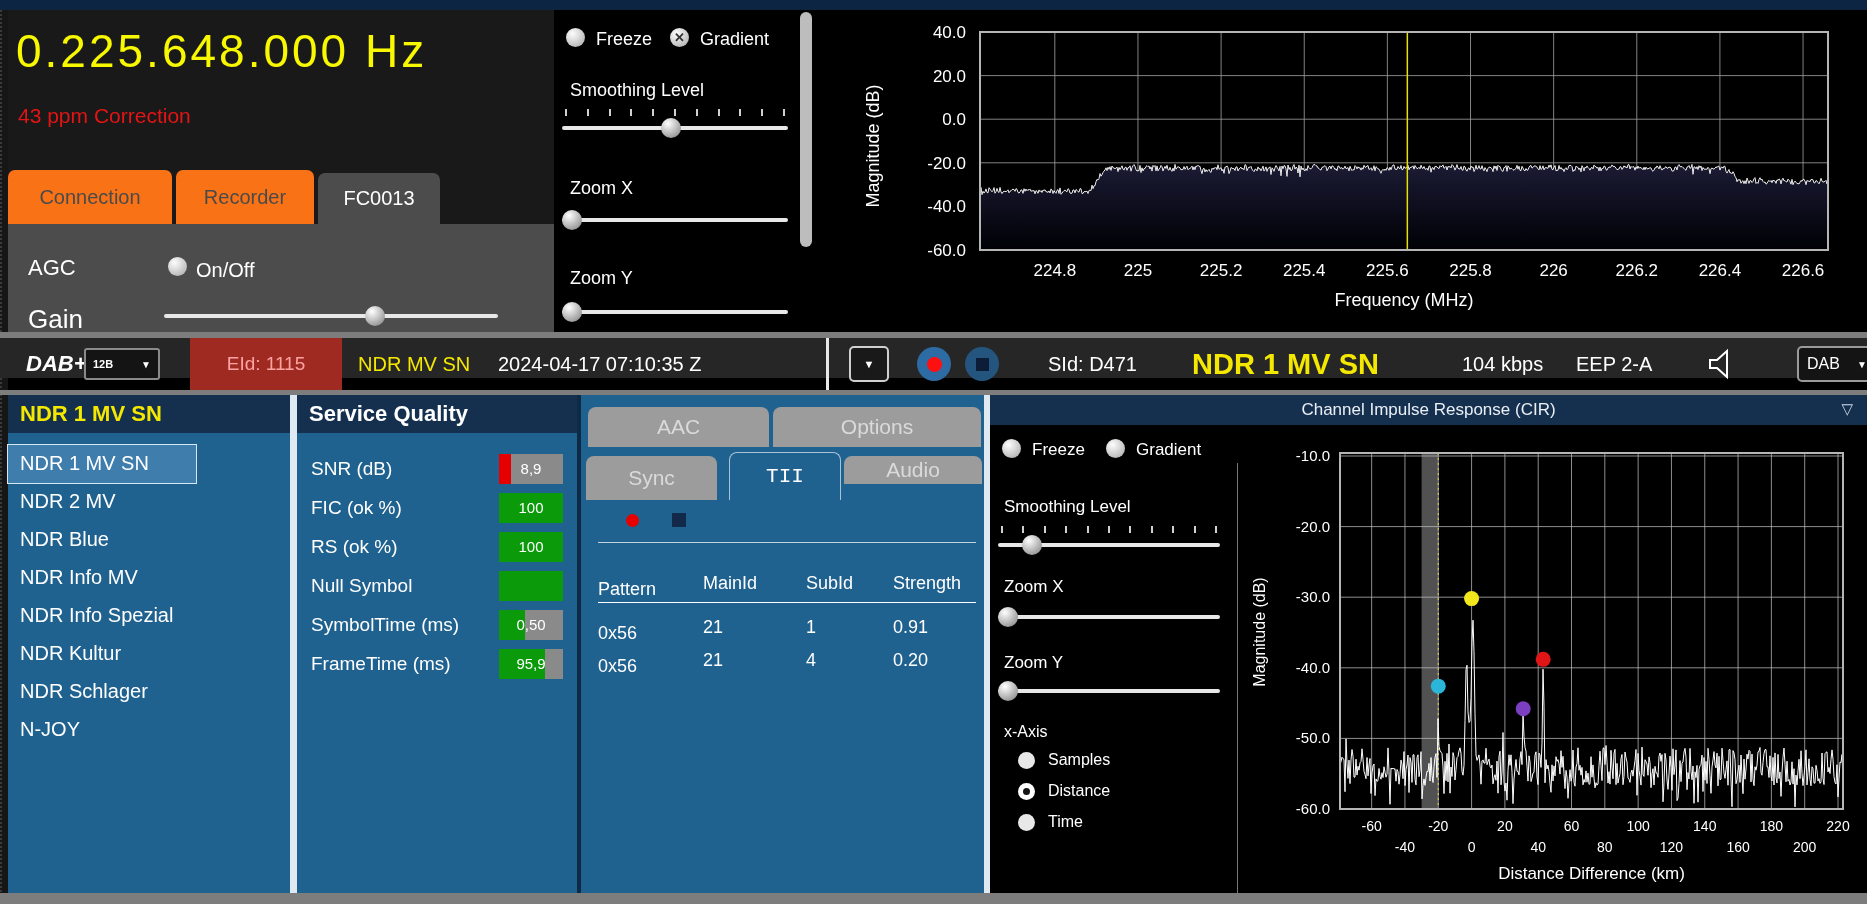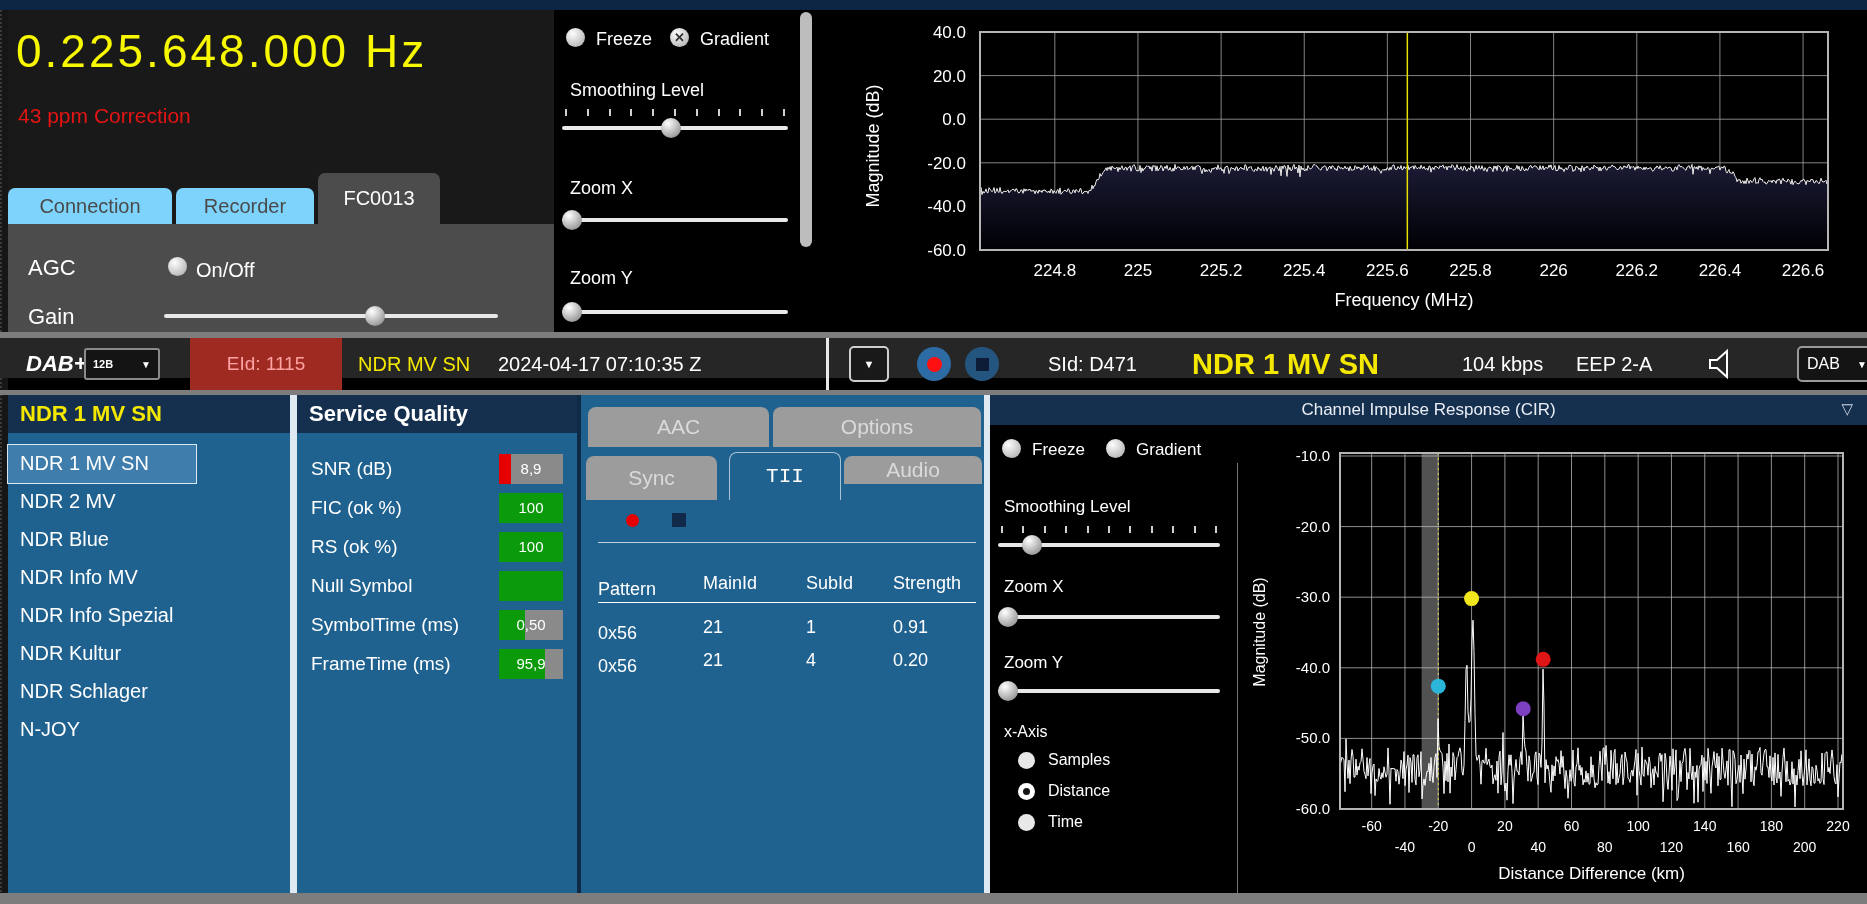--- a/index.html
+++ b/index.html
@@ -10,28 +10,28 @@
 
   
   #titlebar{left:0;top:0;width:1867px;height:10px;background:#0c2543;}
   #left-edge{left:0;top:10px;width:8px;height:894px;background:#161616;border-left:2px dotted #3a3a3a;}
 
   
   #tuner{left:8px;top:10px;width:546px;height:322px;background:#191919;}
   #freq{left:8px;top:14px;font-size:46px;letter-spacing:3px;color:#f8f800;white-space:nowrap;}
   #ppm{left:10px;top:94px;font-size:21px;color:#e31414;}
   #tuner-tabs{left:0;top:163px;width:546px;height:51px;display:flex;align-items:flex-end;}
-  .ttab{height:36px;margin-top:8px;background:#7dd3fc;color:#4a4a4a;font-size:20px;
+  .ttab{height:54px;margin-top:8px;background:#f97316;color:#4a4a4a;font-size:20px;
         display:flex;align-items:center;justify-content:center;border-radius:7px 7px 0 0;margin-right:4px;}
   .ttab.active{height:51px;margin-top:0;background:#4c4c4c;color:#ffffff;}
   #tuner-body{left:0;top:214px;width:546px;height:108px;background:#4c4c4c;}
   #agc-label{left:20px;top:31px;font-size:22px;}
   #agc-radio{left:160px;top:33px;}
   #agc-onoff{left:188px;top:35px;font-size:20px;}
-  #gain-label{left:20px;top:80px;font-size:22px;}
+  #gain-label{left:20px;top:80px;font-size:26px;}
 
   
   .slider{position:absolute;height:20px;}
   .slider .track{position:absolute;left:0;right:0;top:8px;height:4px;background:#e8e8e8;border-radius:2px;}
   .slider .thumb{position:absolute;top:0;width:20px;height:20px;border-radius:50%;
                  background:radial-gradient(circle at 35% 28%,#ffffff,#9a9a9a 75%);}
   .slider .tickrow{position:absolute;left:3px;right:3px;top:-9px;display:flex;justify-content:space-between;}
   .slider .tickrow i{width:2px;height:7px;background:#d0d0d0;}
 
   .radio{width:19px;height:19px;border-radius:50%;

